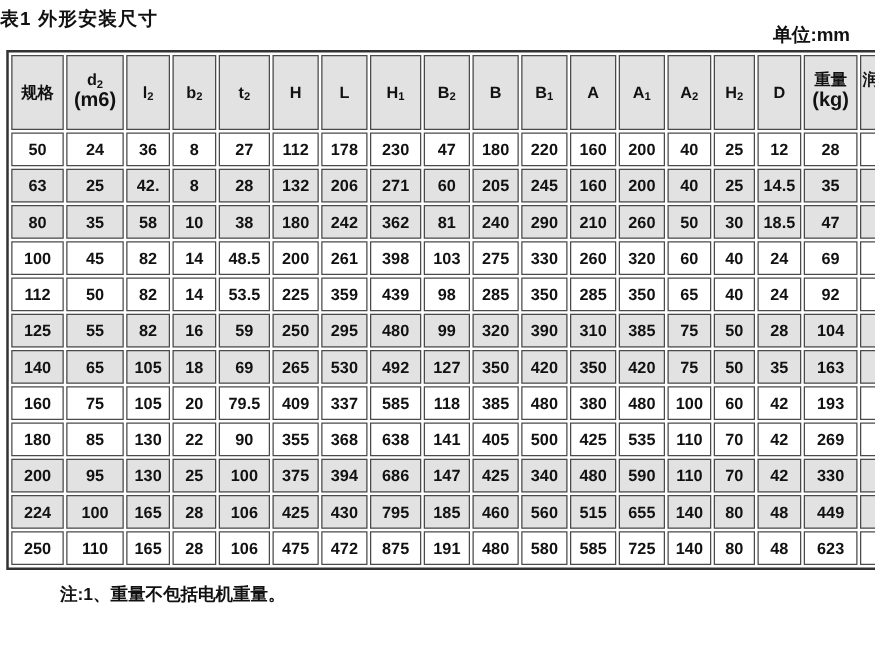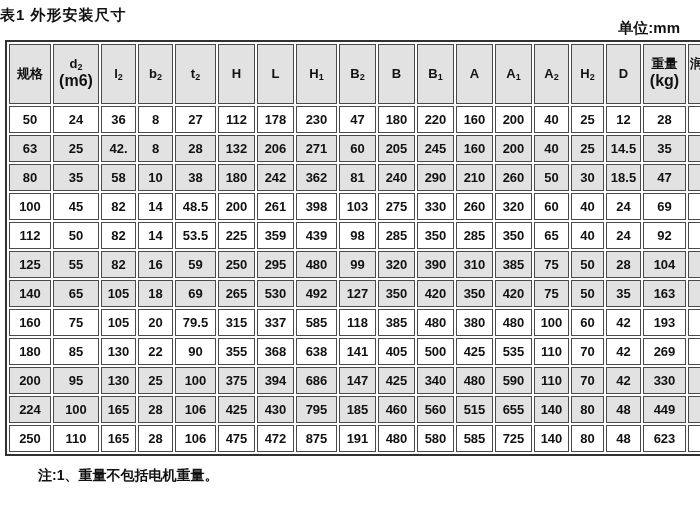--- a/index.html
+++ b/index.html
@@ -66,21 +66,21 @@
   table.dims tbody td{height:27px;}
   table.dims tr.shaded td{background:var(--shade);}
   sub{
     font-size:9px;
     vertical-align:-2px;
     line-height:0;
   }
   .hdr-line2{display:block;font-size:16px;}
   .notes{
     position:absolute;
-    left:38px;
+    left:48px;
     top:465px;
     font-size:14px;
     font-weight:bold;
     line-height:1.55;
   }
   .note-line2{padding-left:21px;}
 </style>
 </head>
 <body>
 
@@ -273,21 +273,21 @@
           <td>35</td>
           <td>163</td>
           <td>3.8</td>
         </tr>
         <tr>
           <td>160</td>
           <td>75</td>
           <td>105</td>
           <td>20</td>
           <td>79.5</td>
-          <td>315</td>
+          <td>409</td>
           <td>337</td>
           <td>585</td>
           <td>118</td>
           <td>385</td>
           <td>480</td>
           <td>380</td>
           <td>480</td>
           <td>100</td>
           <td>60</td>
           <td>42</td>

